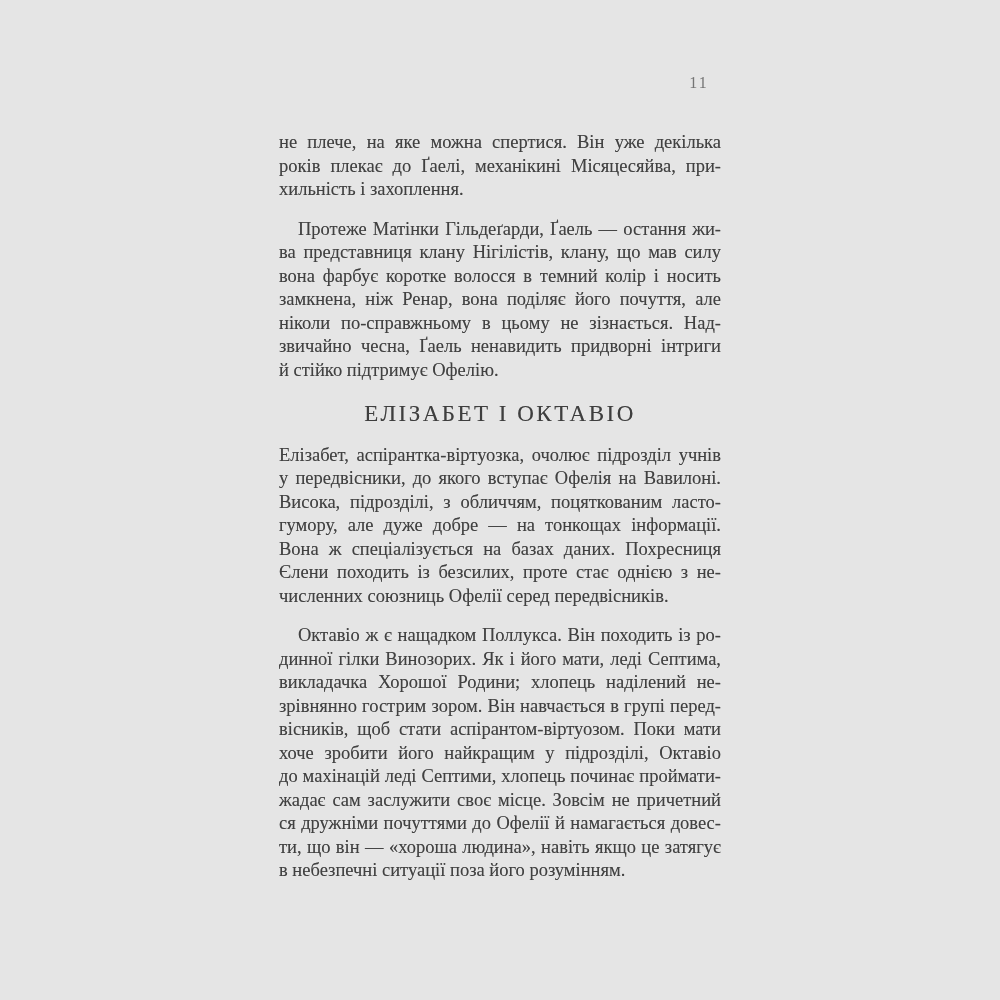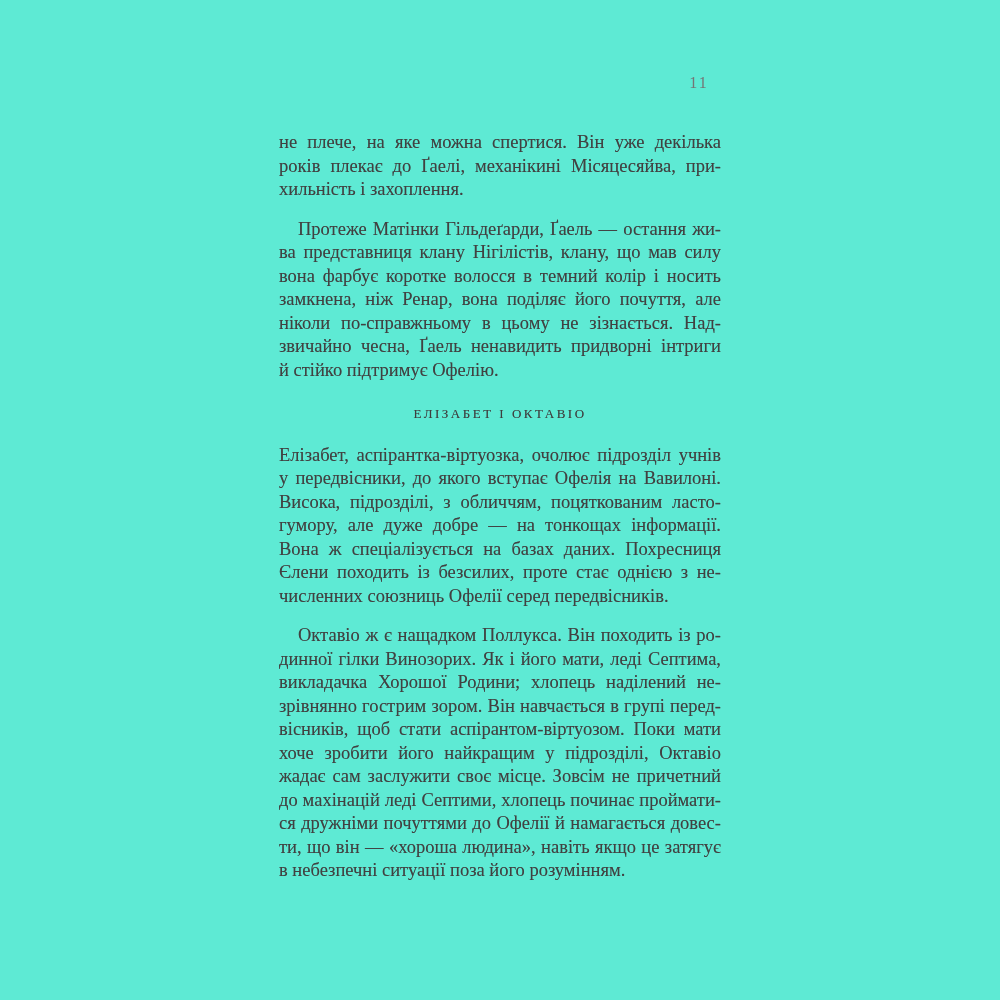--- a/index.html
+++ b/index.html
@@ -4,21 +4,21 @@
 <style>
   html, body {
     margin: 0;
     padding: 0;
     background: #ffffff;
   }
   .page {
     position: relative;
     width: 1000px;
     height: 1000px;
-    background: #5eead4;
+    background: #e5e5e5;
     font-family: "Liberation Serif", "DejaVu Serif", serif;
     color: #414141;
     overflow: hidden;
   }
   .folio {
     position: absolute;
     top: 74px;
     left: 676px;
     width: 46px;
     text-align: center;
@@ -37,21 +37,21 @@
   }
   .para { margin: 16px; }
   .line {
     text-align: justify;
     text-align-last: justify;
     white-space: normal;
   }
   .line.no-just { text-align-last: left; }
   .line.indent { text-indent: 19px; }
   .heading {
-    font-size: 13px;
+    font-size: 23px;
     font-weight: 400;
     letter-spacing: 2.5px;
     text-align: center;
     margin: 20px 0 18px 0;
     line-height: 23.5px;
     color: #3e3e3e;
   }
 </style>
 </head>
 <body>
@@ -90,21 +90,21 @@
       <div class="line no-just">численних союзниць Офелії серед передвісників.</div>
     </div>
 
     <div class="para">
       <div class="line indent">Октавіо ж є нащадком Поллукса. Він походить із ро-</div>
       <div class="line">динної гілки Винозорих. Як і його мати, леді Септима,</div>
       <div class="line">викладачка Хорошої Родини; хлопець наділений не-</div>
       <div class="line">зрівнянно гострим зором. Він навчається в групі перед-</div>
       <div class="line">вісників, щоб стати аспірантом-віртуозом. Поки мати</div>
       <div class="line">хоче зробити його найкращим у підрозділі, Октавіо</div>
+      <div class="line">до махінацій леді Септими, хлопець починає проймати-</div>
       <div class="line">жадає сам заслужити своє місце. Зовсім не причетний</div>
-      <div class="line">до махінацій леді Септими, хлопець починає проймати-</div>
       <div class="line">ся дружніми почуттями до Офелії й намагається довес-</div>
       <div class="line">ти, що він — «хороша людина», навіть якщо це затягує</div>
       <div class="line no-just">в небезпечні ситуації поза його розумінням.</div>
     </div>
 
   </div>
 </div>
 
 </body></html>

